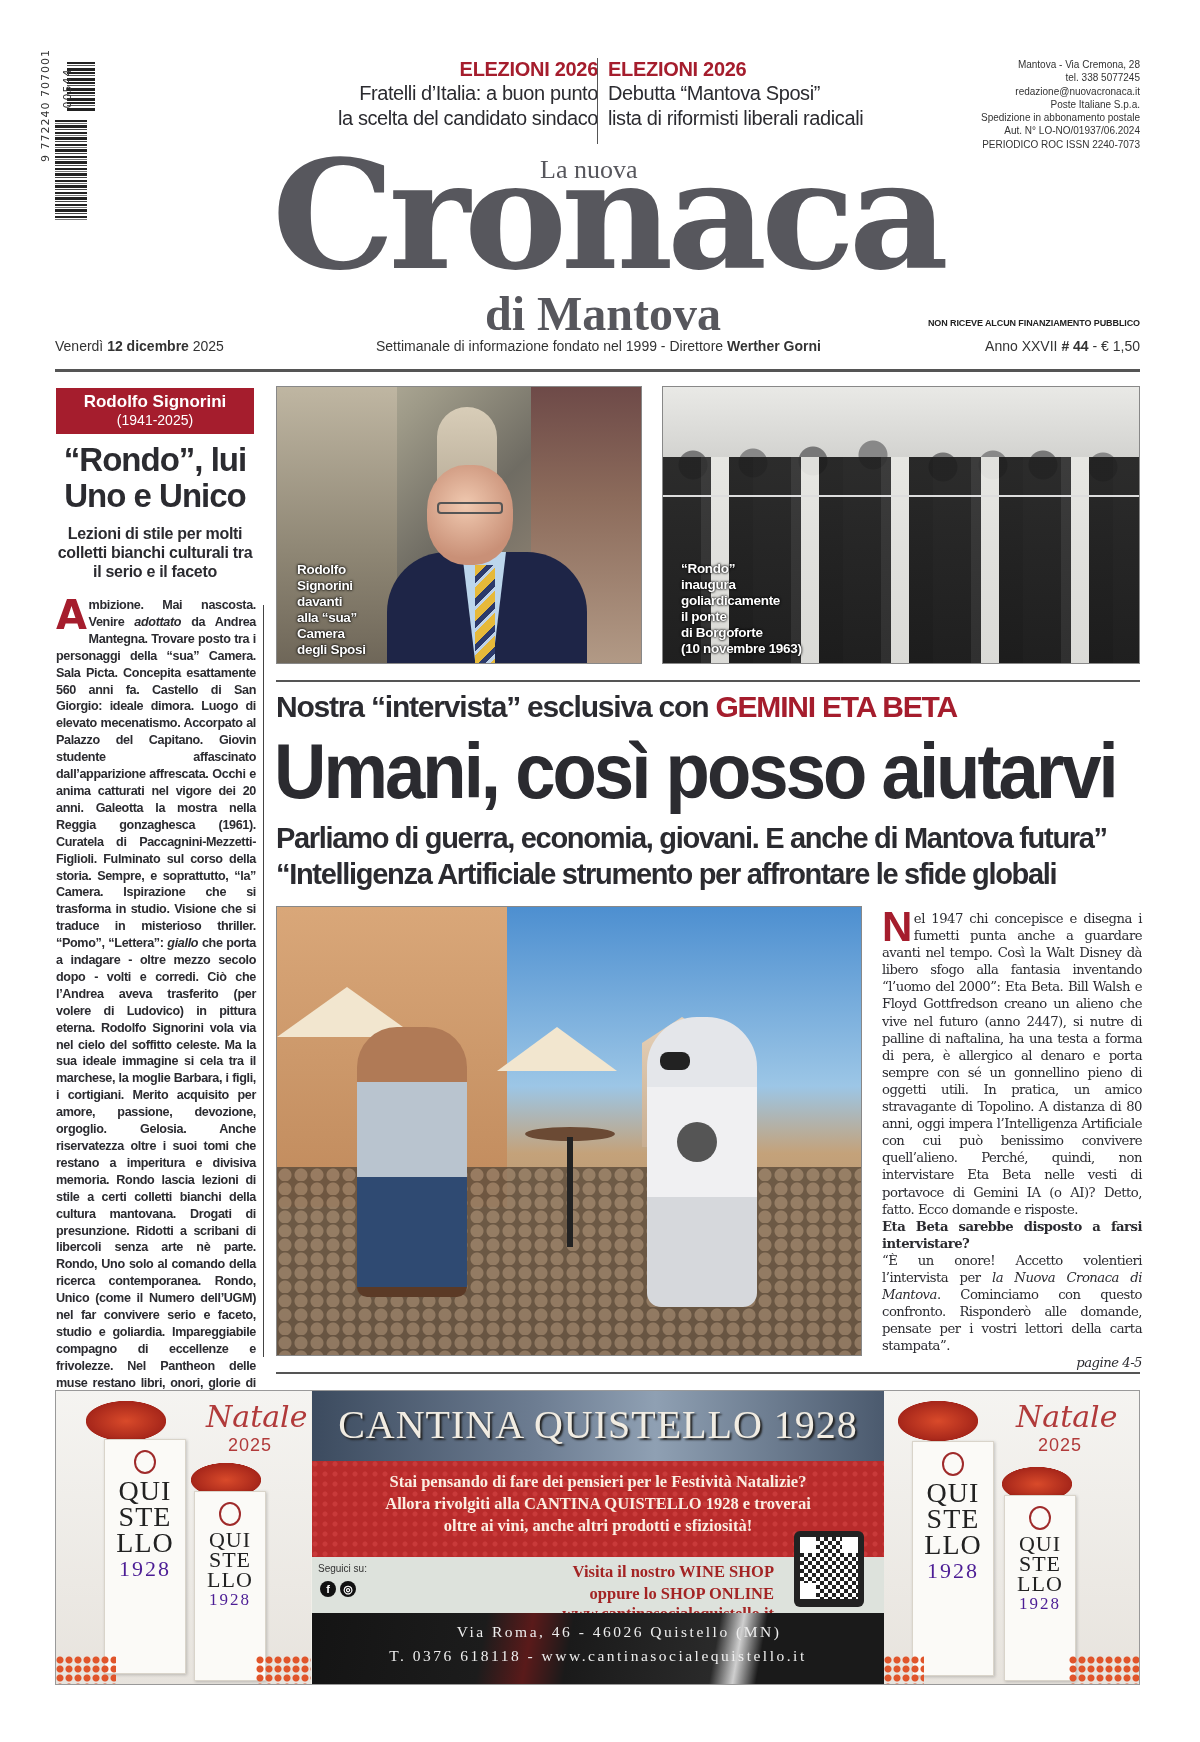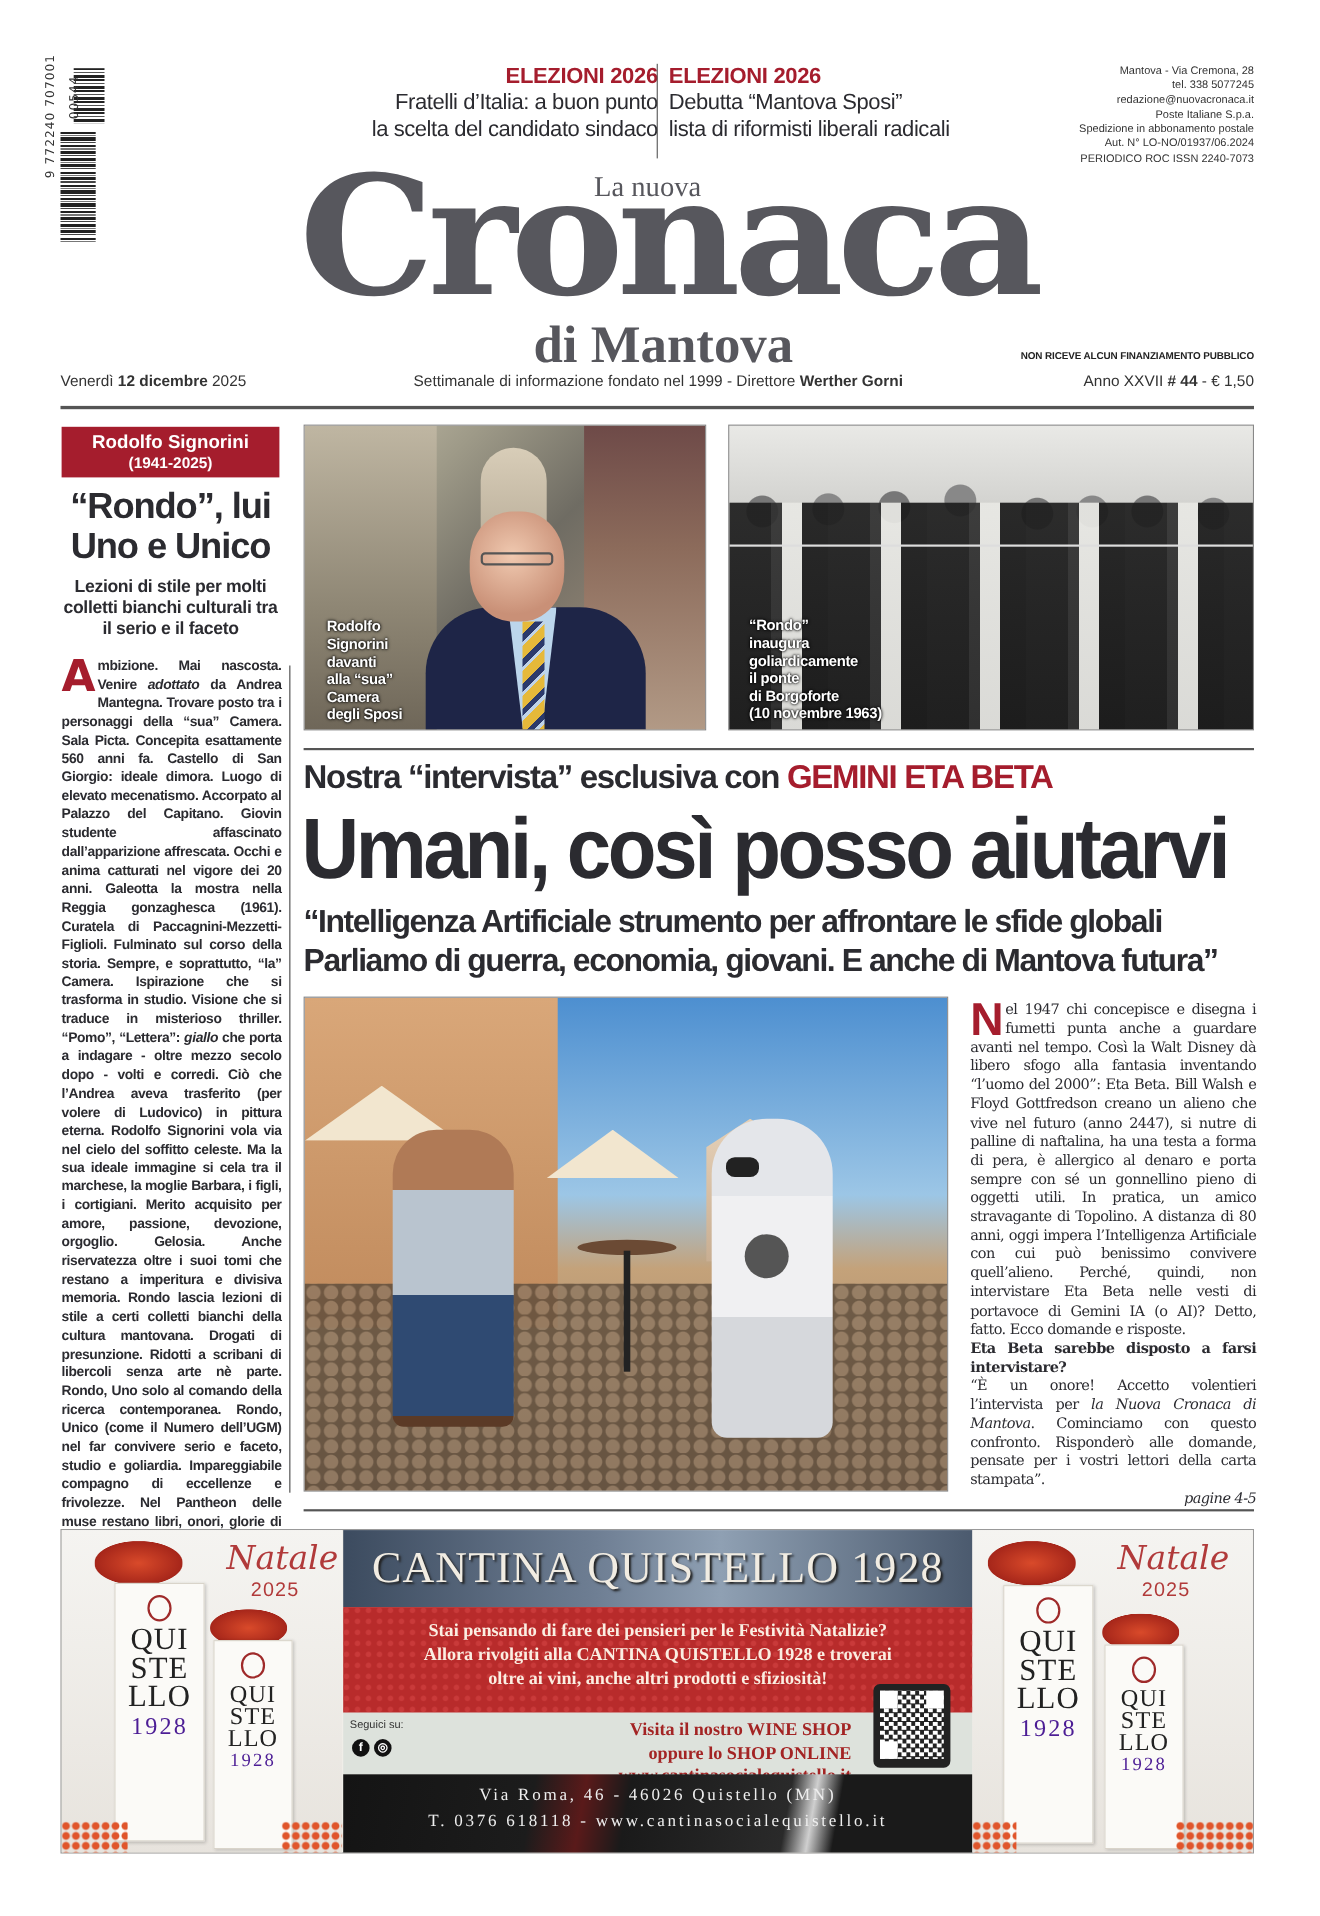--- a/index.html
+++ b/index.html
@@ -35,21 +35,21 @@
   .dateline { top: 338px; font-size: 14px; color: #333; }
   .dateline.left { left: 55px; }
   .dateline.center { left: 376px; }
   .dateline.right { left: 900px; width: 240px; text-align: right; }
   .dateline b { font-weight: bold; }
   .rule-top { left: 55px; top: 369px; width: 1085px; height: 3px; background: #555; }
 
   
   .obit-box { left: 56px; top: 388px; width: 198px; height: 46px; background: #a51d2d; color: #fff; text-align: center; }
   .obit-box .name { font-size: 17px; font-weight: bold; padding-top: 4px; }
-  .obit-box .years { font-size: 14px; font-weight: bold; }
+  .obit-box .years { font-size: 14px; font-weight: normal; }
   .obit-title { left: 56px; top: 442px; width: 198px; text-align: center; font-size: 33px; line-height: 36px; font-weight: bold; color: #2b2b30; letter-spacing: -1px; font-family:"Liberation Sans Narrow","Liberation Sans",sans-serif; }
   .obit-sub { left: 56px; top: 524px; width: 198px; text-align: center; font-size: 16px; line-height: 19px; font-weight: bold; color: #2b2b30; letter-spacing:-0.3px; }
   .obit-body { left: 56px; top: 597px; width: 200px; font-size: 12.6px; line-height: 16.9px; font-weight: bold; color: #2b2b30; text-align: justify; letter-spacing: -0.35px; }
   .obit-body .dropcap { float: left; font-size: 40px; line-height: 32px; color: #a51d2d; font-weight: bold; margin-right: 2px; margin-top: 2px; font-family: "DejaVu Sans", sans-serif; }
   .obit-body .sig { float: right; font-weight: bold; }
   .col-rule { left: 263px; top: 605px; width: 1px; height: 752px; background: #444; }
 
   
   .photo1 { left: 276px; top: 386px; width: 366px; height: 278px; border: 1px solid #888; overflow: hidden;
     background: linear-gradient(135deg,#c9c2ad 0%,#9e9a88 25%,#6f6c63 50%,#8a7f70 70%,#b3a28d 100%); }
@@ -130,21 +130,21 @@
   .ad .shop1 { position:absolute; left:330px; top:171px; width:388px; text-align:right; font-family:"Liberation Serif",serif; font-weight:bold; font-size: 16.5px; color: #a32424; }
   .ad .shop2 { position:absolute; left:330px; top:193px; width:388px; text-align:right; font-family:"Liberation Serif",serif; font-weight:bold; font-size: 16.5px; color: #a32424; }
   .ad .qr { position:absolute; left:738px; top:140px; width:70px; height:76px; border-radius:6px; background:#222; padding:6px; }
   .ad .qr .grid { width:58px; height:62px; background:
       linear-gradient(#fff,#fff) 0 0/16px 16px no-repeat,
       linear-gradient(#fff,#fff) 42px 0/16px 16px no-repeat,
       linear-gradient(#fff,#fff) 0 46px/16px 16px no-repeat,
       repeating-conic-gradient(#fff 0 25%,#222 0 50%) 0 0/8px 8px; }
   .ad .center-dark { position:absolute; left:256px; top:222px; width:572px; height:73px; background: linear-gradient(100deg,#141414 0%,#1c1c1c 30%,#5a1a1a 38%,#1a1a1a 45%,#2a2a2a 70%,#cfcfcf 74%,#1a1a1a 78%); }
   .ad .addr1, .ad .addr2 { position:absolute; left:256px; width:572px; text-align:center; font-family:"Liberation Serif",serif; color:#eee; font-size: 15.5px; letter-spacing: 2.5px; }
-  .ad .addr1 { top:232px; }
+  .ad .addr1 { top:232px;margin-left:21px; }
   .ad .addr2 { top:256px; }
 </style>
 </head>
 <body>
 
 <div class="abs barcode">
   <div class="bars1"></div>
   <div class="num1">00544</div>
   <div class="bars2"></div>
   <div class="num2">9 772240 707001</div>
@@ -242,22 +242,22 @@
 </div>
 
 <div class="abs rule-mid"></div>
 
 <div class="abs kicker-main">
   <span>Nostra “intervista” esclusiva con</span>
   <span class="accent">GEMINI ETA BETA</span>
 </div>
 <div class="abs headline">Umani, così posso aiutarvi</div>
 <div class="abs subhead">
+  <div>Parliamo di guerra, economia, giovani. E anche di Mantova futura”</div>
   <div>“Intelligenza Artificiale strumento per affrontare le sfide globali</div>
-  <div>Parliamo di guerra, economia, giovani. E anche di Mantova futura”</div>
 </div>
 
 <div class="abs photo3">
   <div class="palazzo"></div>
   <div class="church"></div>
   <div class="umbrella1"></div>
   <div class="umbrella2"></div>
   <div class="cobbles"></div>
   <div class="man"></div>
   <div class="table"></div>

